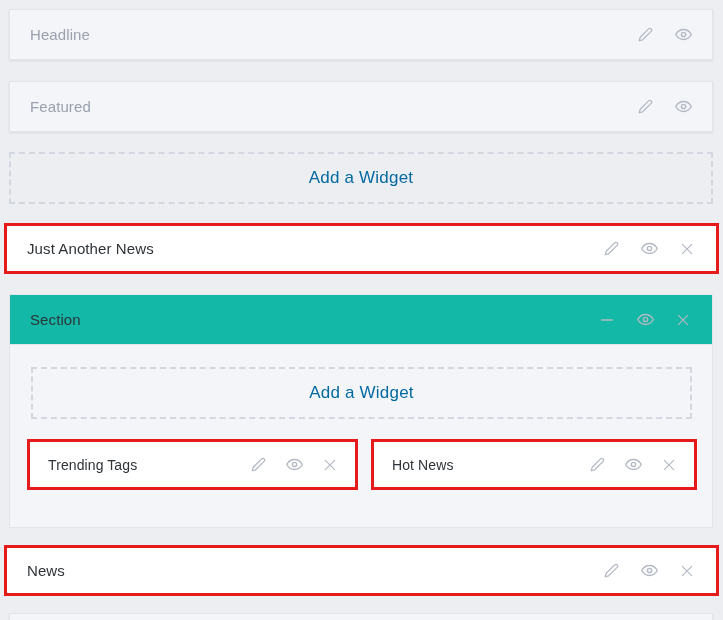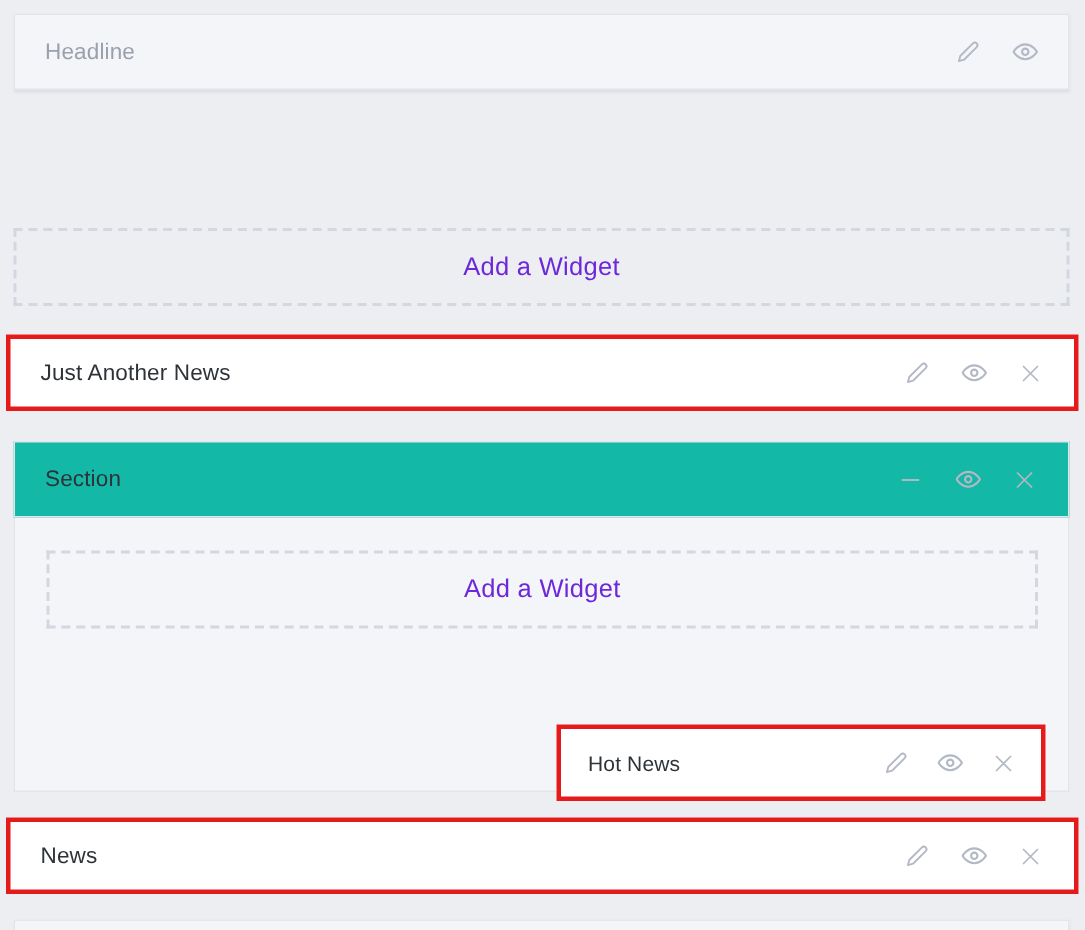--- a/index.html
+++ b/index.html
@@ -82,21 +82,21 @@
     box-sizing: border-box;
     border: 2px dashed #d3d7e0;
     background: transparent;
     display: flex;
     align-items: center;
     justify-content: center;
     cursor: pointer;
   }
   .add-widget-label {
     font-size: 17px;
-    color: #6d28d9;
+    color: #0369a1;
     letter-spacing: 0.2px;
   }
 
   
   .section-body {
     position: absolute;
     box-sizing: border-box;
     background: #f4f5f9;
     border: 1px solid #e3e5ea;
     border-top: 0;
@@ -123,20 +123,38 @@
         <button class="icon-btn" aria-label="toggle visibility">
           <svg width="17" height="17" viewBox="0 0 24 24" fill="none" stroke="currentColor" stroke-width="2" stroke-linecap="round" stroke-linejoin="round">
             <path d="M1 12s4-7 11-7 11 7 11 7-4 7-11 7-11-7-11-7z"></path>
             <circle cx="12" cy="12" r="3"></circle>
           </svg>
         </button>
       </span>
     </div>
   </div>
 
+  <div class="card" style="left:9px; top:81px; width:704px; height:51px;">
+    <div class="row">
+      <span class="row-title muted">Featured</span>
+      <span class="row-actions">
+        <button class="icon-btn" aria-label="edit">
+          <svg width="15" height="15" viewBox="0 0 24 24" fill="none" stroke="currentColor" stroke-width="2" stroke-linecap="round" stroke-linejoin="round">
+            <path d="M17 3a2.8 2.8 0 1 1 4 4L7.5 20.5 2 22l1.5-5.5z"></path>
+          </svg>
+        </button>
+        <button class="icon-btn" aria-label="toggle visibility">
+          <svg width="17" height="17" viewBox="0 0 24 24" fill="none" stroke="currentColor" stroke-width="2" stroke-linecap="round" stroke-linejoin="round">
+            <path d="M1 12s4-7 11-7 11 7 11 7-4 7-11 7-11-7-11-7z"></path>
+            <circle cx="12" cy="12" r="3"></circle>
+          </svg>
+        </button>
+      </span>
+    </div>
+  </div>
 
   <div class="add-widget" style="left:9px; top:152px; width:704px; height:52px;">
     <span class="add-widget-label">Add a Widget</span>
   </div>
 
   <div class="card selected" style="left:4px; top:223px; width:715px; height:51px;">
     <div class="row">
       <span class="row-title">Just Another News</span>
       <span class="row-actions">
         <button class="icon-btn" aria-label="edit">
@@ -182,22 +200,45 @@
           </svg>
         </button>
       </span>
     </div>
   </div>
 
   <div class="add-widget" style="left:31px; top:367px; width:661px; height:52px;">
     <span class="add-widget-label">Add a Widget</span>
   </div>
 
-
-  <div class="card selected" style="left:371px; top:439px; width:326px; height:51px;margin-top:44px;">
+  <div class="card selected" style="left:27px; top:439px; width:331px; height:51px;">
+    <div class="row nested-row">
+      <span class="row-title nested-title">Trending Tags</span>
+      <span class="row-actions">
+        <button class="icon-btn" aria-label="edit">
+          <svg width="15" height="15" viewBox="0 0 24 24" fill="none" stroke="currentColor" stroke-width="2" stroke-linecap="round" stroke-linejoin="round">
+            <path d="M17 3a2.8 2.8 0 1 1 4 4L7.5 20.5 2 22l1.5-5.5z"></path>
+          </svg>
+        </button>
+        <button class="icon-btn" aria-label="toggle visibility">
+          <svg width="17" height="17" viewBox="0 0 24 24" fill="none" stroke="currentColor" stroke-width="2" stroke-linecap="round" stroke-linejoin="round">
+            <path d="M1 12s4-7 11-7 11 7 11 7-4 7-11 7-11-7-11-7z"></path>
+            <circle cx="12" cy="12" r="3"></circle>
+          </svg>
+        </button>
+        <button class="icon-btn" aria-label="remove">
+          <svg width="14" height="14" viewBox="0 0 24 24" fill="none" stroke="currentColor" stroke-width="2" stroke-linecap="round">
+            <path d="M4 4l16 16M20 4L4 20"></path>
+          </svg>
+        </button>
+      </span>
+    </div>
+  </div>
+
+  <div class="card selected" style="left:371px; top:439px; width:326px; height:51px;">
     <div class="row nested-row">
       <span class="row-title nested-title">Hot News</span>
       <span class="row-actions">
         <button class="icon-btn" aria-label="edit">
           <svg width="15" height="15" viewBox="0 0 24 24" fill="none" stroke="currentColor" stroke-width="2" stroke-linecap="round" stroke-linejoin="round">
             <path d="M17 3a2.8 2.8 0 1 1 4 4L7.5 20.5 2 22l1.5-5.5z"></path>
           </svg>
         </button>
         <button class="icon-btn" aria-label="toggle visibility">
           <svg width="17" height="17" viewBox="0 0 24 24" fill="none" stroke="currentColor" stroke-width="2" stroke-linecap="round" stroke-linejoin="round">

